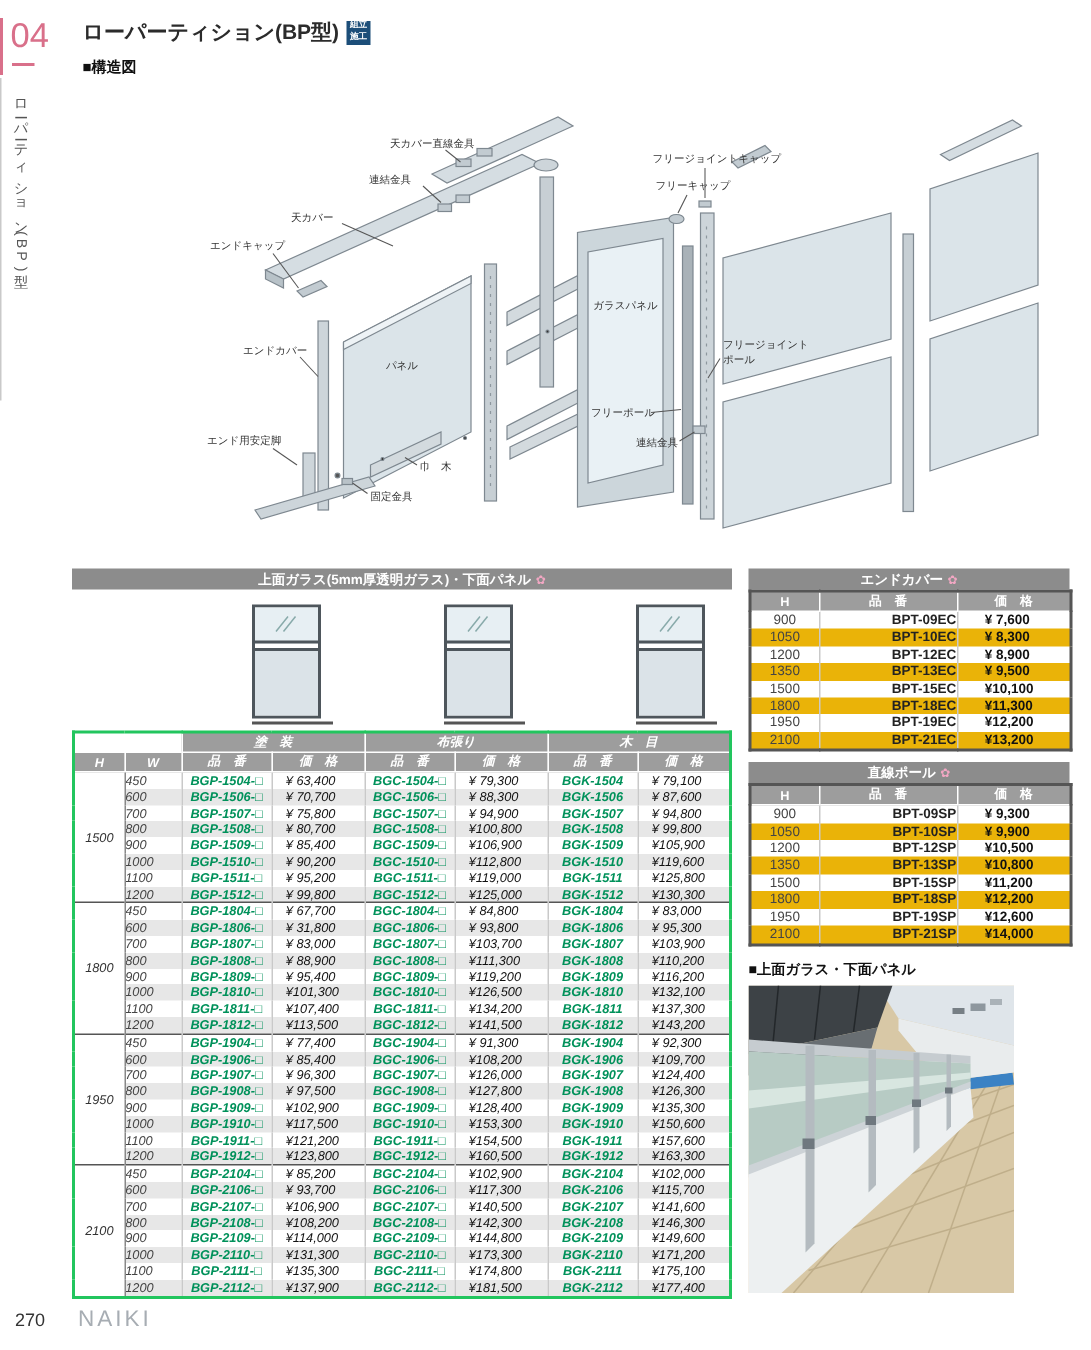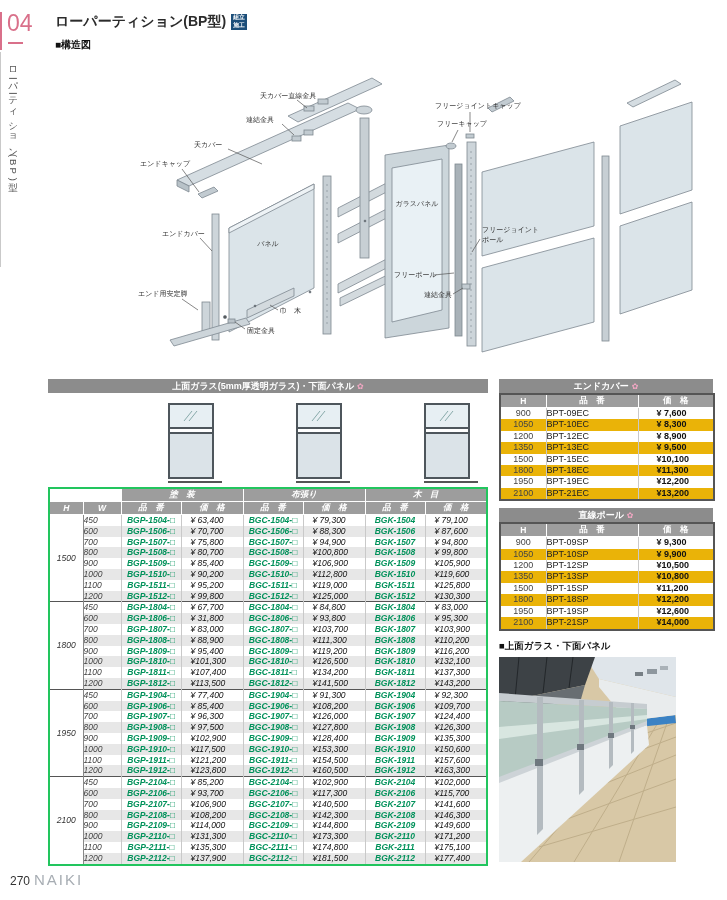--- a/index.html
+++ b/index.html
@@ -48,30 +48,30 @@
   td.wcol{text-align:left;color:#444;margin-top:16px;}
   td.part{color:#00915a;font-weight:bold;text-align:center;}
   td.price{text-align:left;padding-left:9px !important;color:#111;}
   
   .right-col{position:absolute;left:499px;top:379px;width:214px;}
   table.side{width:214px;border:2px solid #555;}
   table.side td{font-size:9px;height:11.4px;line-height:11.4px;padding:0;
                 border-left:1px solid #c9c9c9;white-space:nowrap;}
   table.side tr.alt td{background:#eab308;}
   td.sh{text-align:center;color:#444;}
-  td.sp{text-align:left;font-weight:normal;color:#222;}
+  td.sp{text-align:right;font-weight:bold;color:#222;}
   td.spr{text-align:left;font-weight:bold;padding-left:18px !important;color:#111;}
   .pole-block{margin-top:7px;}
   .photo-caption{margin-top:9px;font-size:9.5px;font-weight:bold;color:#111;}
   .photo{margin-top:4px;width:177px;height:205px;}
   
   .footnote{position:absolute;left:48px;top:858px;width:660px;font-size:7.5px;color:#333;}
   .green-label{color:#00915a;font-weight:bold;}
   .gmark{display:inline-block;vertical-align:-2px;margin-right:2px;}
-  .page-footer{position:absolute;left:10px;top:871px;display:flex;align-items:baseline;gap:4px;}
+  .page-footer{position:absolute;left:10px;top:871px;display:flex;align-items:baseline;gap:22px;}
   .page-num{font-size:12px;color:#333;}
   .brand{font-size:15px;color:#a7adb3;letter-spacing:2px;}
 </style>
 </head>
 <body>
 
 <div class="page">
 
   <div class="rail-accent"></div>
   <div class="rail-line"></div>

